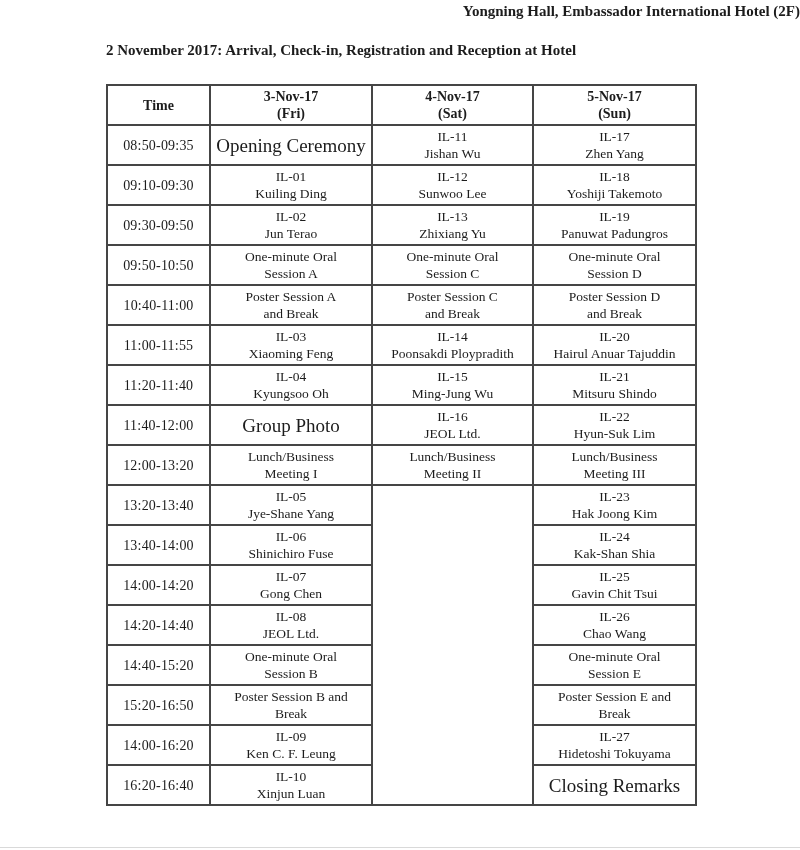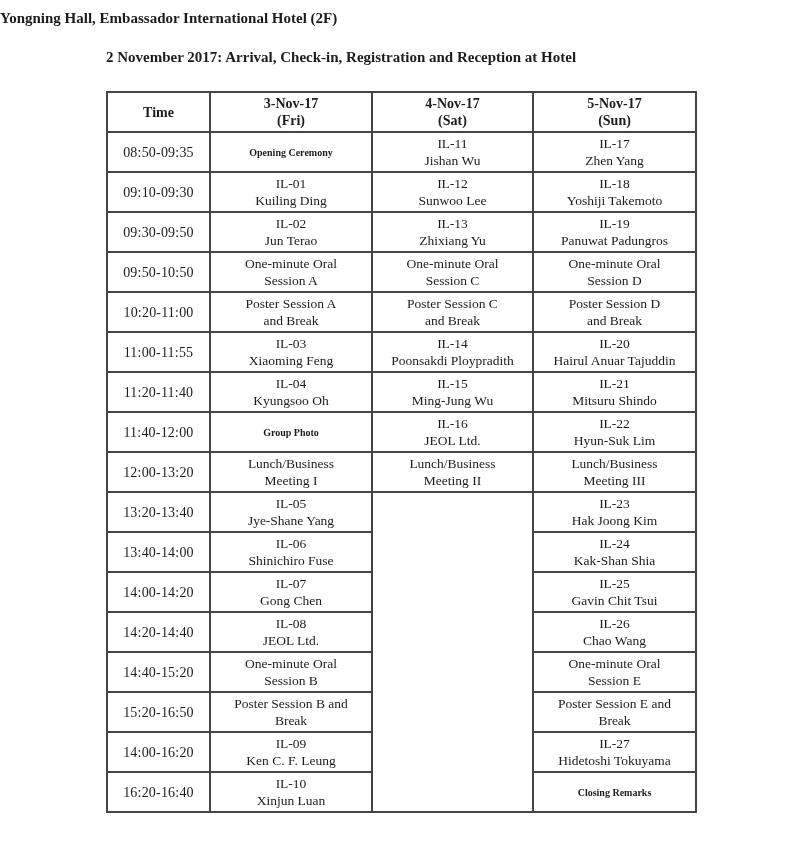--- a/index.html
+++ b/index.html
@@ -21,25 +21,25 @@
     box-sizing: border-box;
   }
   .doc-title {
     text-align: center;
     font-weight: bold;
     font-size: 22px;
     line-height: 27px;
     padding-top: 5px;
   }
   .doc-venue {
-    text-align: left;
+    text-align: right;
     font-weight: bold;
     font-size: 15px;
     line-height: 18px;
-    margin-top: 9px;
+    margin-top: 2px;
   }
   .doc-preamble {
     font-weight: bold;
     font-size: 15px;
     line-height: 18px;
     margin: 21px 0 16px 106px;
   }
   table.schedule {
     border-collapse: collapse;
     table-layout: fixed;
@@ -59,22 +59,22 @@
   }
   table.schedule th {
     font-weight: bold;
     font-size: 14px;
   }
   table.schedule td.time-cell {
     font-size: 14px;
     letter-spacing: 0.2px;
   }
   table.schedule td.bold-cell {
-    font-weight: bold;
-    font-size: 10px;
+    font-weight: normal;
+    font-size: 19px;
   }
 </style>
 </head>
 <body>
 
 <div class="page">
 
 
   <div class="doc-venue">Yongning Hall, Embassador International Hotel (2F)</div>
 
@@ -114,21 +114,21 @@
           <td>IL-13<br>Zhixiang Yu</td>
           <td>IL-19<br>Panuwat Padungros</td>
         </tr>
         <tr>
           <td class="time-cell">09:50-10:50</td>
           <td>One-minute Oral<br>Session A</td>
           <td>One-minute Oral<br>Session C</td>
           <td>One-minute Oral<br>Session D</td>
         </tr>
         <tr>
-          <td class="time-cell">10:20-11:00</td>
+          <td class="time-cell">10:40-11:00</td>
           <td>Poster Session A<br>and Break</td>
           <td>Poster Session C<br>and Break</td>
           <td>Poster Session D<br>and Break</td>
         </tr>
         <tr>
           <td class="time-cell">11:00-11:55</td>
           <td>IL-03<br>Xiaoming Feng</td>
           <td>IL-14<br>Poonsakdi Ploypradith</td>
           <td>IL-20<br>Hairul Anuar Tajuddin</td>
         </tr>

